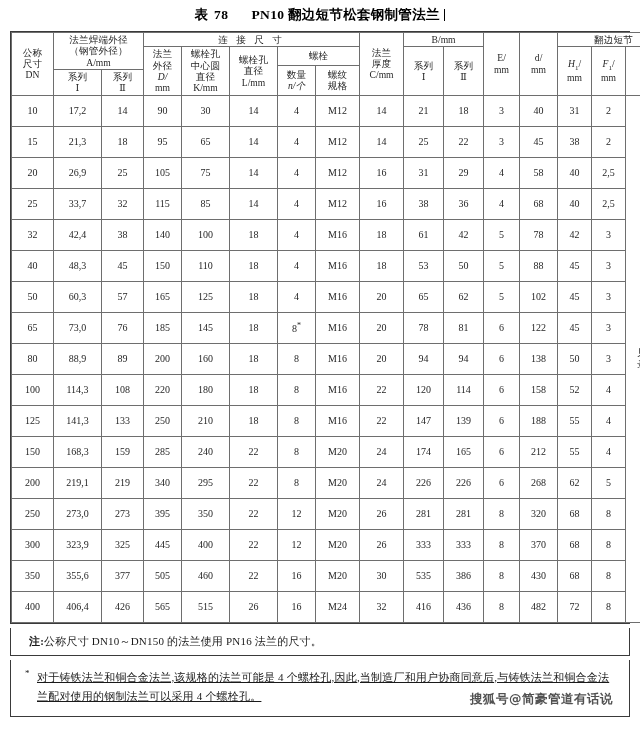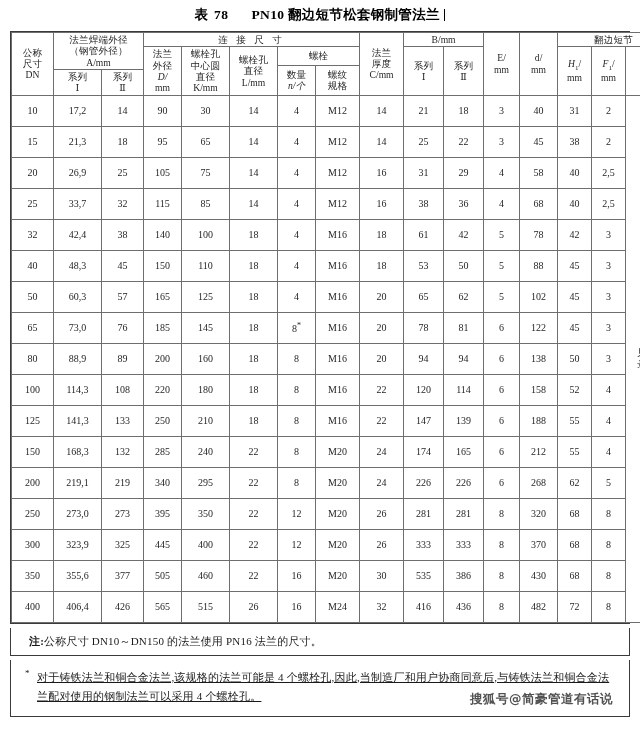--- a/index.html
+++ b/index.html
@@ -472,21 +472,21 @@
             <td>147</td>
             <td>139</td>
             <td>6</td>
             <td>188</td>
             <td>55</td>
             <td>4</td>
           </tr>
           <tr>
             <td>150</td>
             <td>168,3</td>
-            <td>132</td>
+            <td>159</td>
             <td>285</td>
             <td>240</td>
             <td>22</td>
             <td>8</td>
             <td>M20</td>
             <td>24</td>
             <td>174</td>
             <td>165</td>
             <td>6</td>
             <td>212</td>

